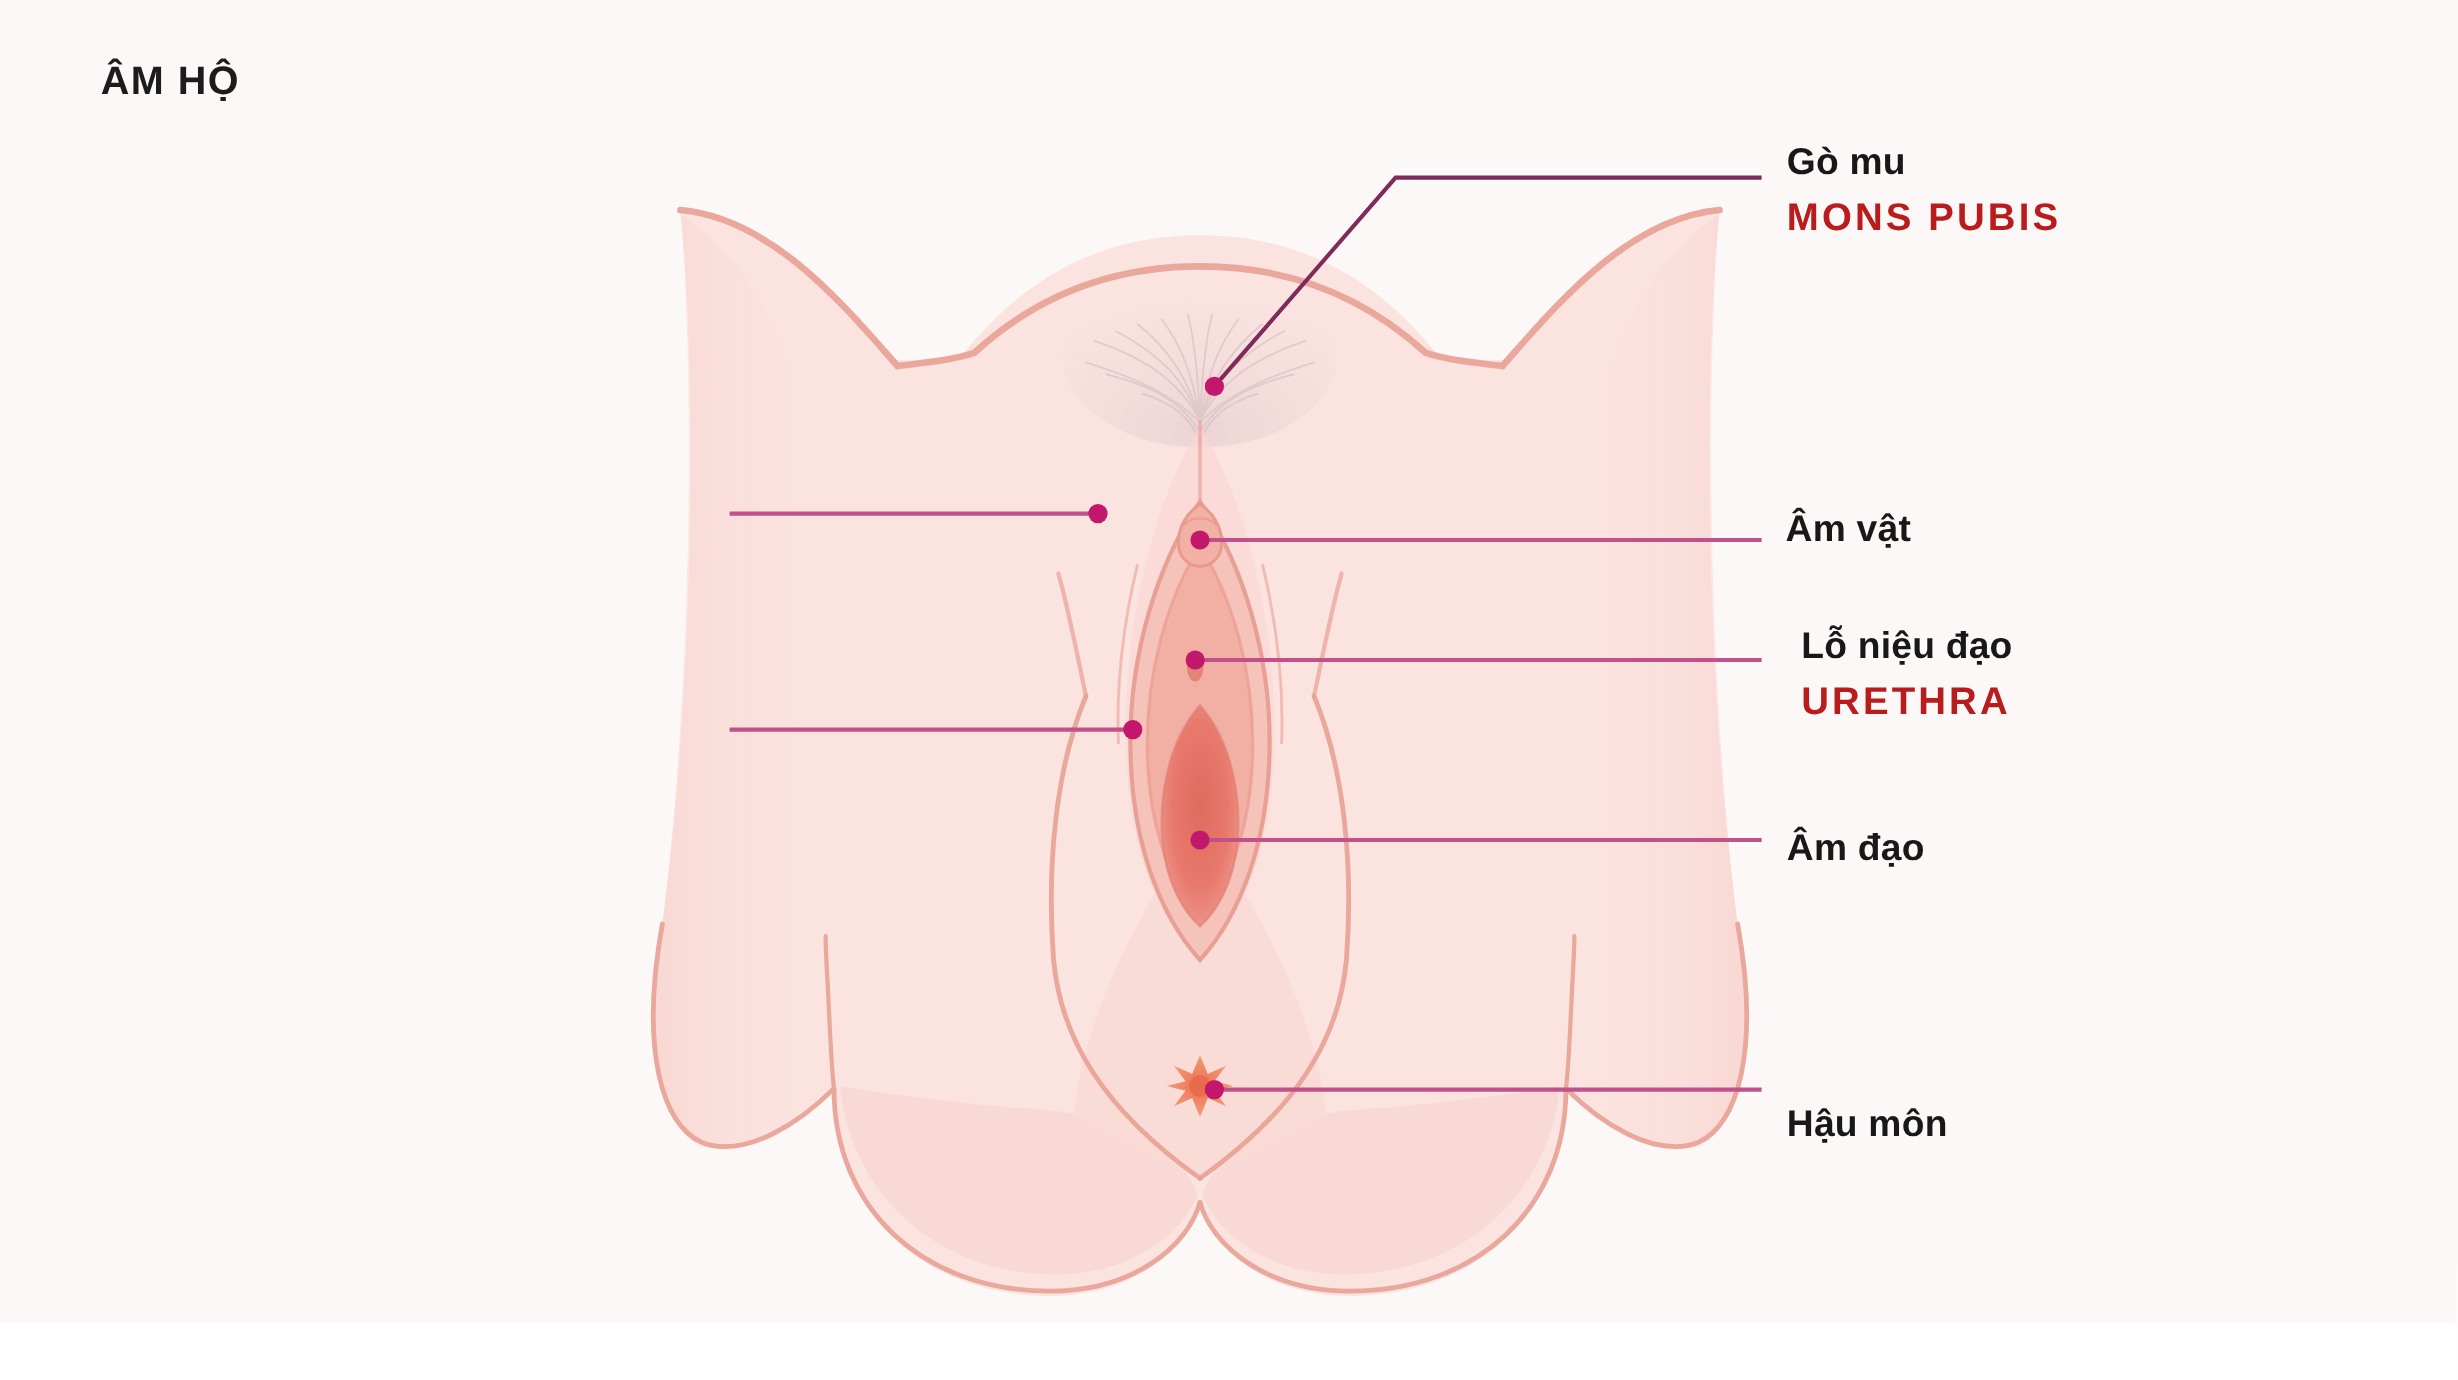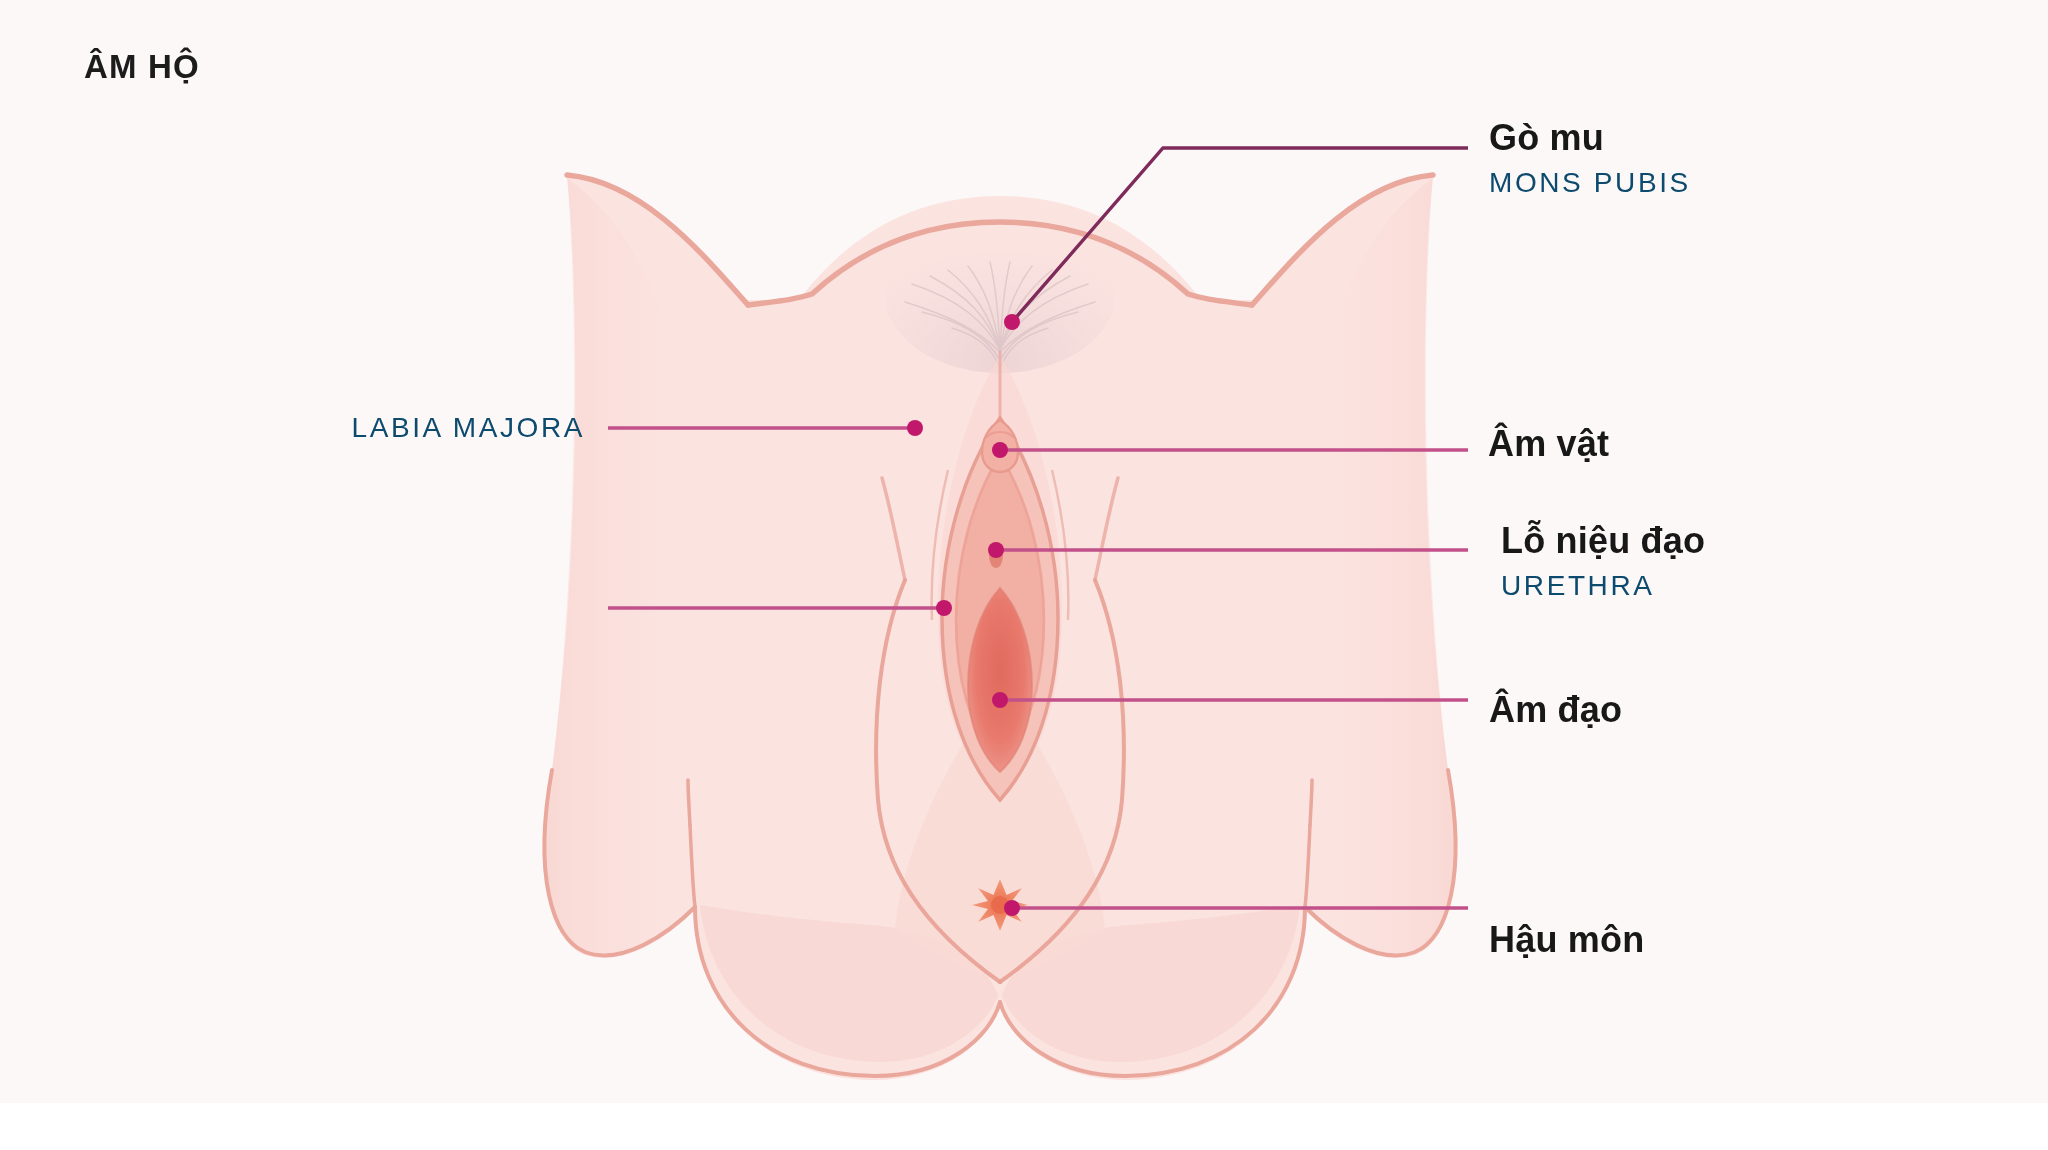--- a/index.html
+++ b/index.html
@@ -36,30 +36,30 @@
     width: 2048px;
     height: 1150px;
   }
 
   
   .label {
     position: absolute;
     white-space: nowrap;
   }
   .label .vi {
-    font-size: 36px;
+    font-size: 31px;
     font-weight: bold;
     color: #181818;
     line-height: 1.12;
     letter-spacing: 0.2px;
   }
   .label .en {
-    font-size: 28px;
-    font-weight: normal;
-    color: #0c4a6e;
+    font-size: 32px;
+    font-weight: bold;
+    color: #b91c1c;
     letter-spacing: 2.6px;
     line-height: 1.45;
     margin-top: 5px;
   }
   .label.right { text-align: left; }
   .label.left  { text-align: right; }
 
   
   #lbl-mons     { left: 1489px; top: 118px; }
   #lbl-clitoris { left: 1488px; top: 424px; }
@@ -309,19 +309,18 @@
 
   <div class="label right" id="lbl-vagina">
     <div class="vi">Âm đạo</div>
   </div>
 
   <div class="label right" id="lbl-anus">
     <div class="vi">Hậu môn</div>
   </div>
 
   <div class="label left" id="lbl-majora">
-    <div class="en">LABIA MAJORA</div>
   </div>
 
   <div class="label left" id="lbl-minora">
   </div>
 
 </div>
 
 </body></html>

